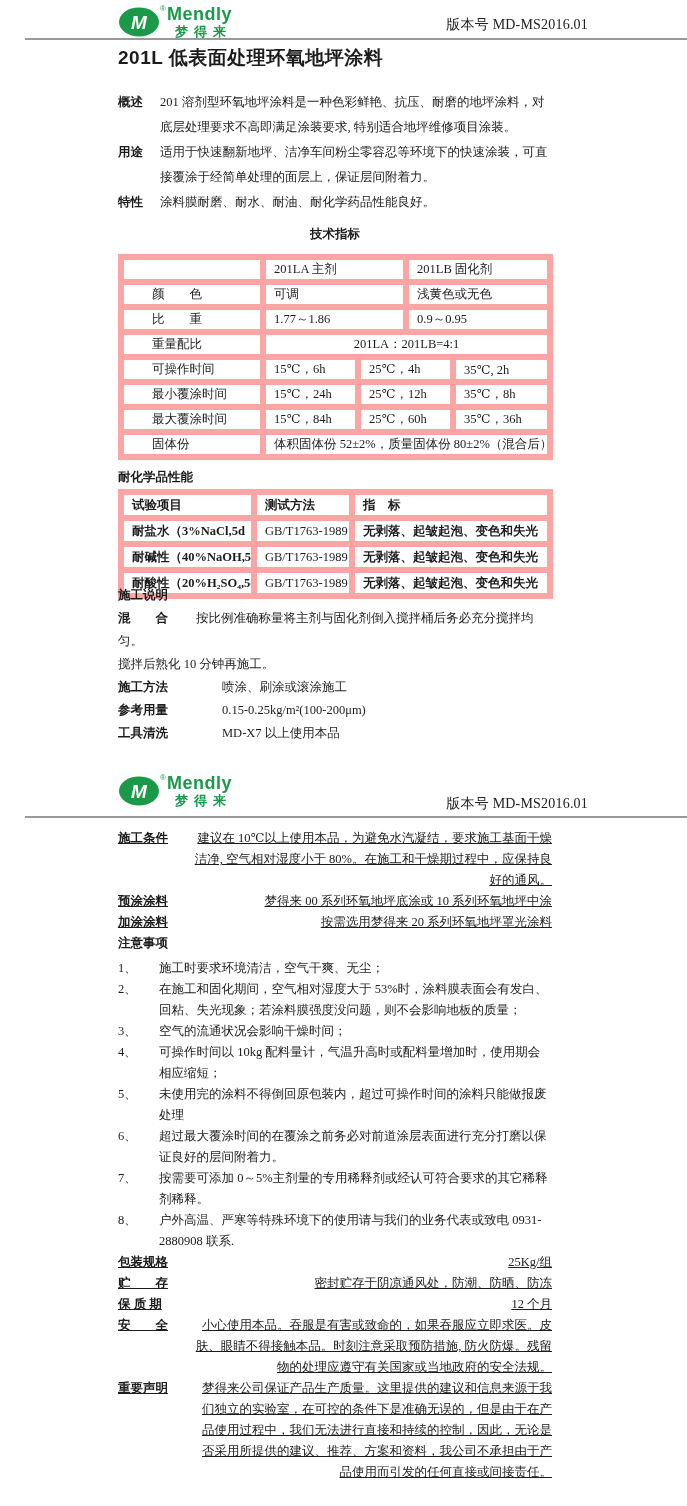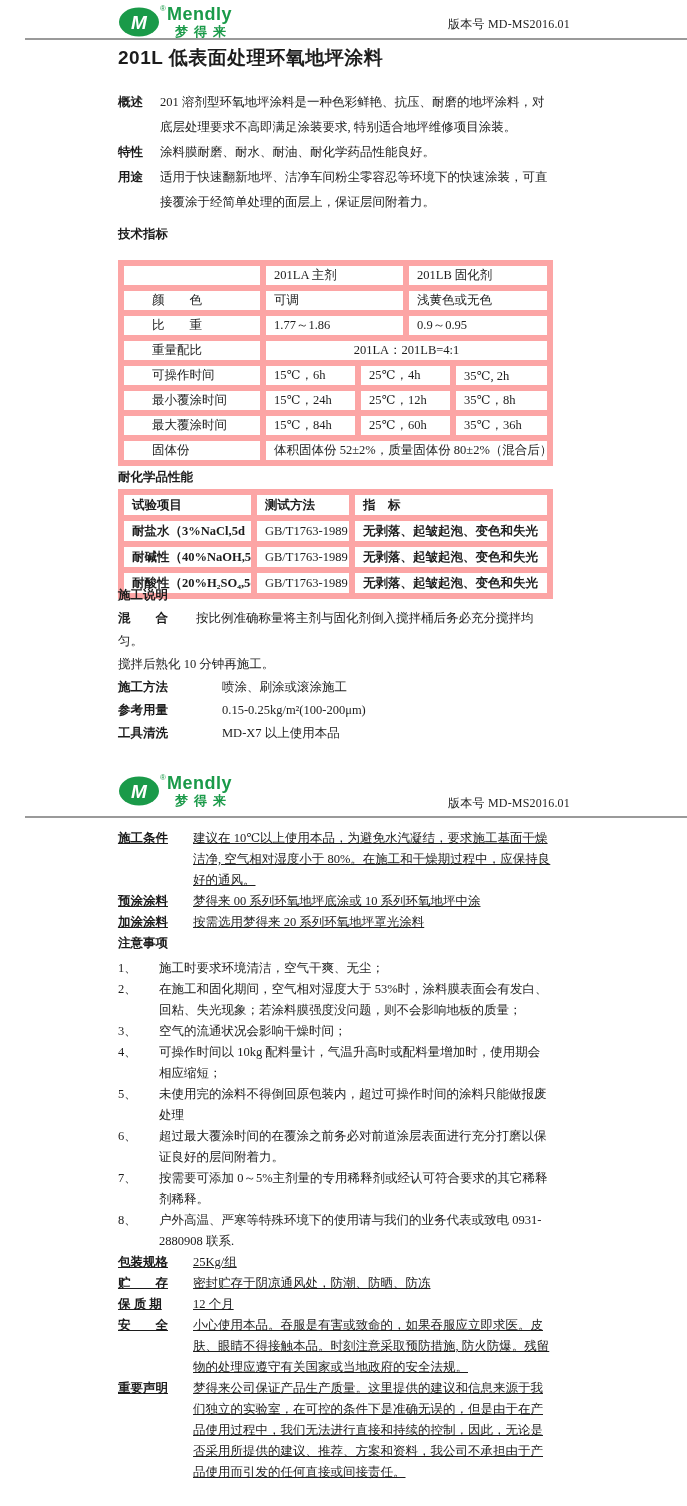--- a/index.html
+++ b/index.html
@@ -4,21 +4,21 @@
 <style>
   * { margin:0; padding:0; box-sizing:border-box; }
   body { background:#ffffff; font-family:"Liberation Serif","DejaVu Serif",serif; color:#1c1c1c; }
   .canvas { position:relative; width:687px; height:1506px; background:#ffffff; overflow:hidden; }
 
   .abs { position:absolute; }
   .rule { position:absolute; left:25px; right:0; border-top:2px solid #9a9a9a; height:0; }
 
   .brand { width:175px; height:38px; display:block; }
 
-  .version { position:absolute; right:117px; font-size:12px; color:#222; letter-spacing:0.2px; }
+  .version { position:absolute; right:99px; font-size:14px; color:#222; letter-spacing:0.2px; }
 
   .doc-title { position:absolute; left:118px; top:45px; font-size:19px; font-weight:bold;
                letter-spacing:0.5px; font-family:"Liberation Sans","DejaVu Sans",sans-serif; }
 
   .block { position:absolute; left:118px; width:434px; font-size:12.5px; }
 
   
   .i-row { display:flex; line-height:25px; }
   .i-lab { flex:0 0 42px; font-weight:bold; }
   .i-txt { flex:1; }
@@ -35,21 +35,21 @@
 
   
   .c-row { display:flex; line-height:23px; }
   .c-lab { flex:0 0 104px; font-weight:bold; }
   .mix-lab { font-weight:bold; }
   .mix-txt { margin-left:28px; }
 
   
   .p2row { display:flex; line-height:21px;text-decoration:underline; }
   .p2lab { flex:0 0 75px; font-weight:bold; }
-  .p2txt { flex:1; }
+  .p2txt { flex:1;text-align:right; }
   .note { display:flex; line-height:21px; }
   .nnum { flex:0 0 41px; }
   .ntxt { flex:1; }
   .notes-h { font-weight:bold; line-height:21px; margin-bottom:4px; }
 </style>
 </head>
 <body>
 
 <div class="canvas">
 
@@ -66,31 +66,31 @@
   <div class="rule" style="top:38px;"></div>
 
   <div class="doc-title">201L 低表面处理环氧地坪涂料</div>
 
   <div class="block" style="top:90px;">
     <div class="i-row">
       <span class="i-lab">概述</span>
       <span class="i-txt">201 溶剂型环氧地坪涂料是一种色彩鲜艳、抗压、耐磨的地坪涂料，对底层处理要求不高即满足涂装要求, 特别适合地坪维修项目涂装。</span>
     </div>
     <div class="i-row">
+      <span class="i-lab">用途</span>
+      <span class="i-txt">适用于快速翻新地坪、洁净车间粉尘零容忍等环境下的快速涂装，可直接覆涂于经简单处理的面层上，保证层间附着力。</span>
+    </div>
+    <div class="i-row">
       <span class="i-lab">特性</span>
       <span class="i-txt">涂料膜耐磨、耐水、耐油、耐化学药品性能良好。</span>
     </div>
-    <div class="i-row">
-      <span class="i-lab">用途</span>
-      <span class="i-txt">适用于快速翻新地坪、洁净车间粉尘零容忍等环境下的快速涂装，可直接覆涂于经简单处理的面层上，保证层间附着力。</span>
-    </div>
   </div>
 
   <div class="block" style="top:224px;">
-    <div class="sec-h" style="line-height:20px; margin-bottom:16px;">技术指标</div>
+    <div class="sec-h" style="line-height:20px; margin-bottom:10px;text-align:center;">技术指标</div>
     <table>
       <colgroup>
           <col style="width:142px">
           <col style="width:95px">
           <col style="width:48px">
           <col style="width:47px">
           <col style="width:97px">
         </colgroup>
       <tbody>
           <tr>

